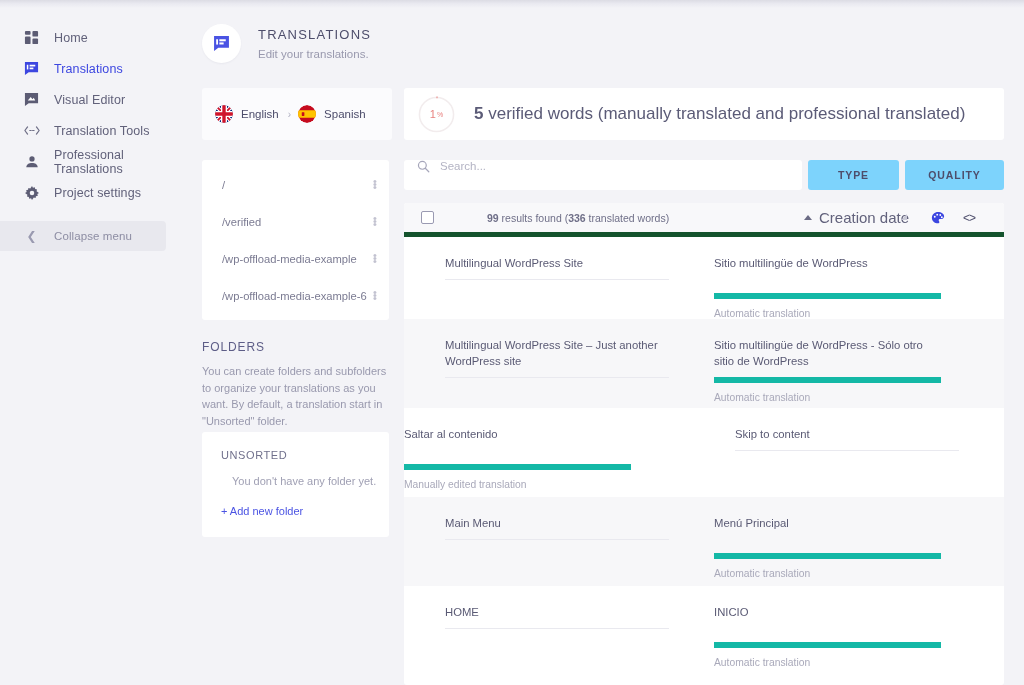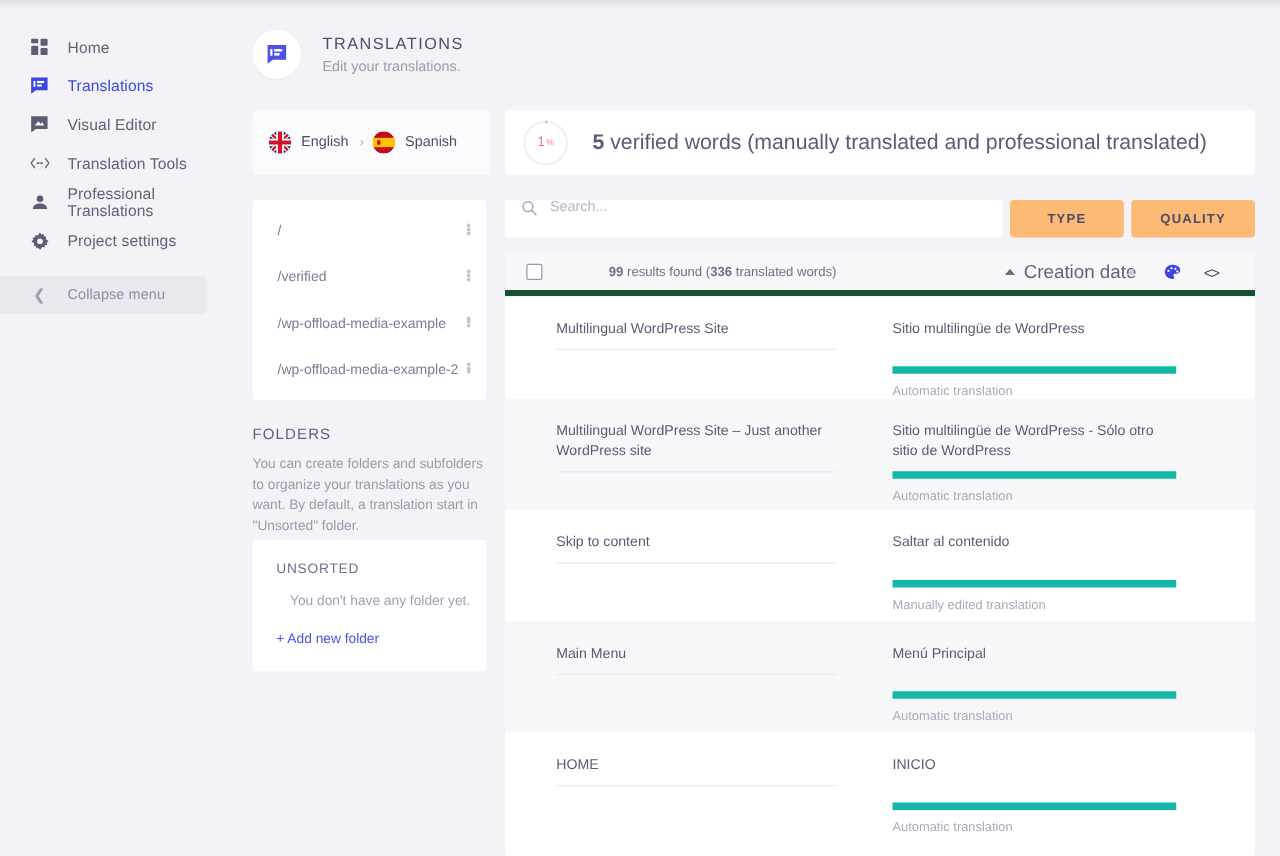--- a/index.html
+++ b/index.html
@@ -152,21 +152,21 @@
     display: flex; align-items: flex-start; padding-left: 13px;
   }
   .search-input {
     border: none; outline: none; background: transparent;
     font-family: "Liberation Sans", sans-serif;
     font-size: 11.5px; color: #6c6c85; margin-left: 10px; width: 330px;
   }
   .search-input::placeholder { color: #b4b4c4; }
   .filter-btn {
     position: absolute; top: 160px; height: 30px;
-    background: #fdba74; border-radius: 3px;
+    background: #7dd3fc; border-radius: 3px;
     display: flex; align-items: center; justify-content: center;
     font-size: 10.5px; letter-spacing: .9px; font-weight: bold; color: #4d4d6b;
     cursor: pointer;
   }
   .filter-type { left: 808px; width: 91px; }
   .filter-quality { left: 905px; width: 99px; }
 
   
   .table {
     position: absolute; left: 404px; top: 203px;
@@ -378,21 +378,21 @@
   </div>
   <div class="path-row">
     <span class="path-label">/wp-offload-media-example</span>
     <span class="kebab">
         <span>•</span>
         <span>•</span>
         <span>•</span>
       </span>
   </div>
   <div class="path-row">
-    <span class="path-label">/wp-offload-media-example-2</span>
+    <span class="path-label">/wp-offload-media-example-6</span>
     <span class="kebab">
         <span>•</span>
         <span>•</span>
         <span>•</span>
       </span>
   </div>
 </div>
 
 <div class="folders">
   <div class="folders-title">FOLDERS</div>
@@ -457,27 +457,27 @@
     <div class="cell src">
       <div class="cell-text">Multilingual WordPress Site – Just another WordPress site</div>
     </div>
     <div class="cell tgt">
       <div class="cell-text" style="padding-bottom:8px">Sitio multilingüe de WordPress - Sólo otro sitio de WordPress</div>
       <div class="meta">Automatic translation</div>
     </div>
   </div>
 
   <div class="row odd" style="height:89px">
-    <div class="cell src">
-      <div class="cell-text">Skip to content</div>
-    </div>
     <div class="cell tgt">
       <div class="cell-text">Saltar al contenido</div>
       <div class="meta">Manually edited translation</div>
     </div>
+    <div class="cell src">
+      <div class="cell-text">Skip to content</div>
+    </div>
   </div>
 
   <div class="row even" style="height:89px">
     <div class="cell src">
       <div class="cell-text">Main Menu</div>
     </div>
     <div class="cell tgt">
       <div class="cell-text">Menú Principal</div>
       <div class="meta">Automatic translation</div>
     </div>

